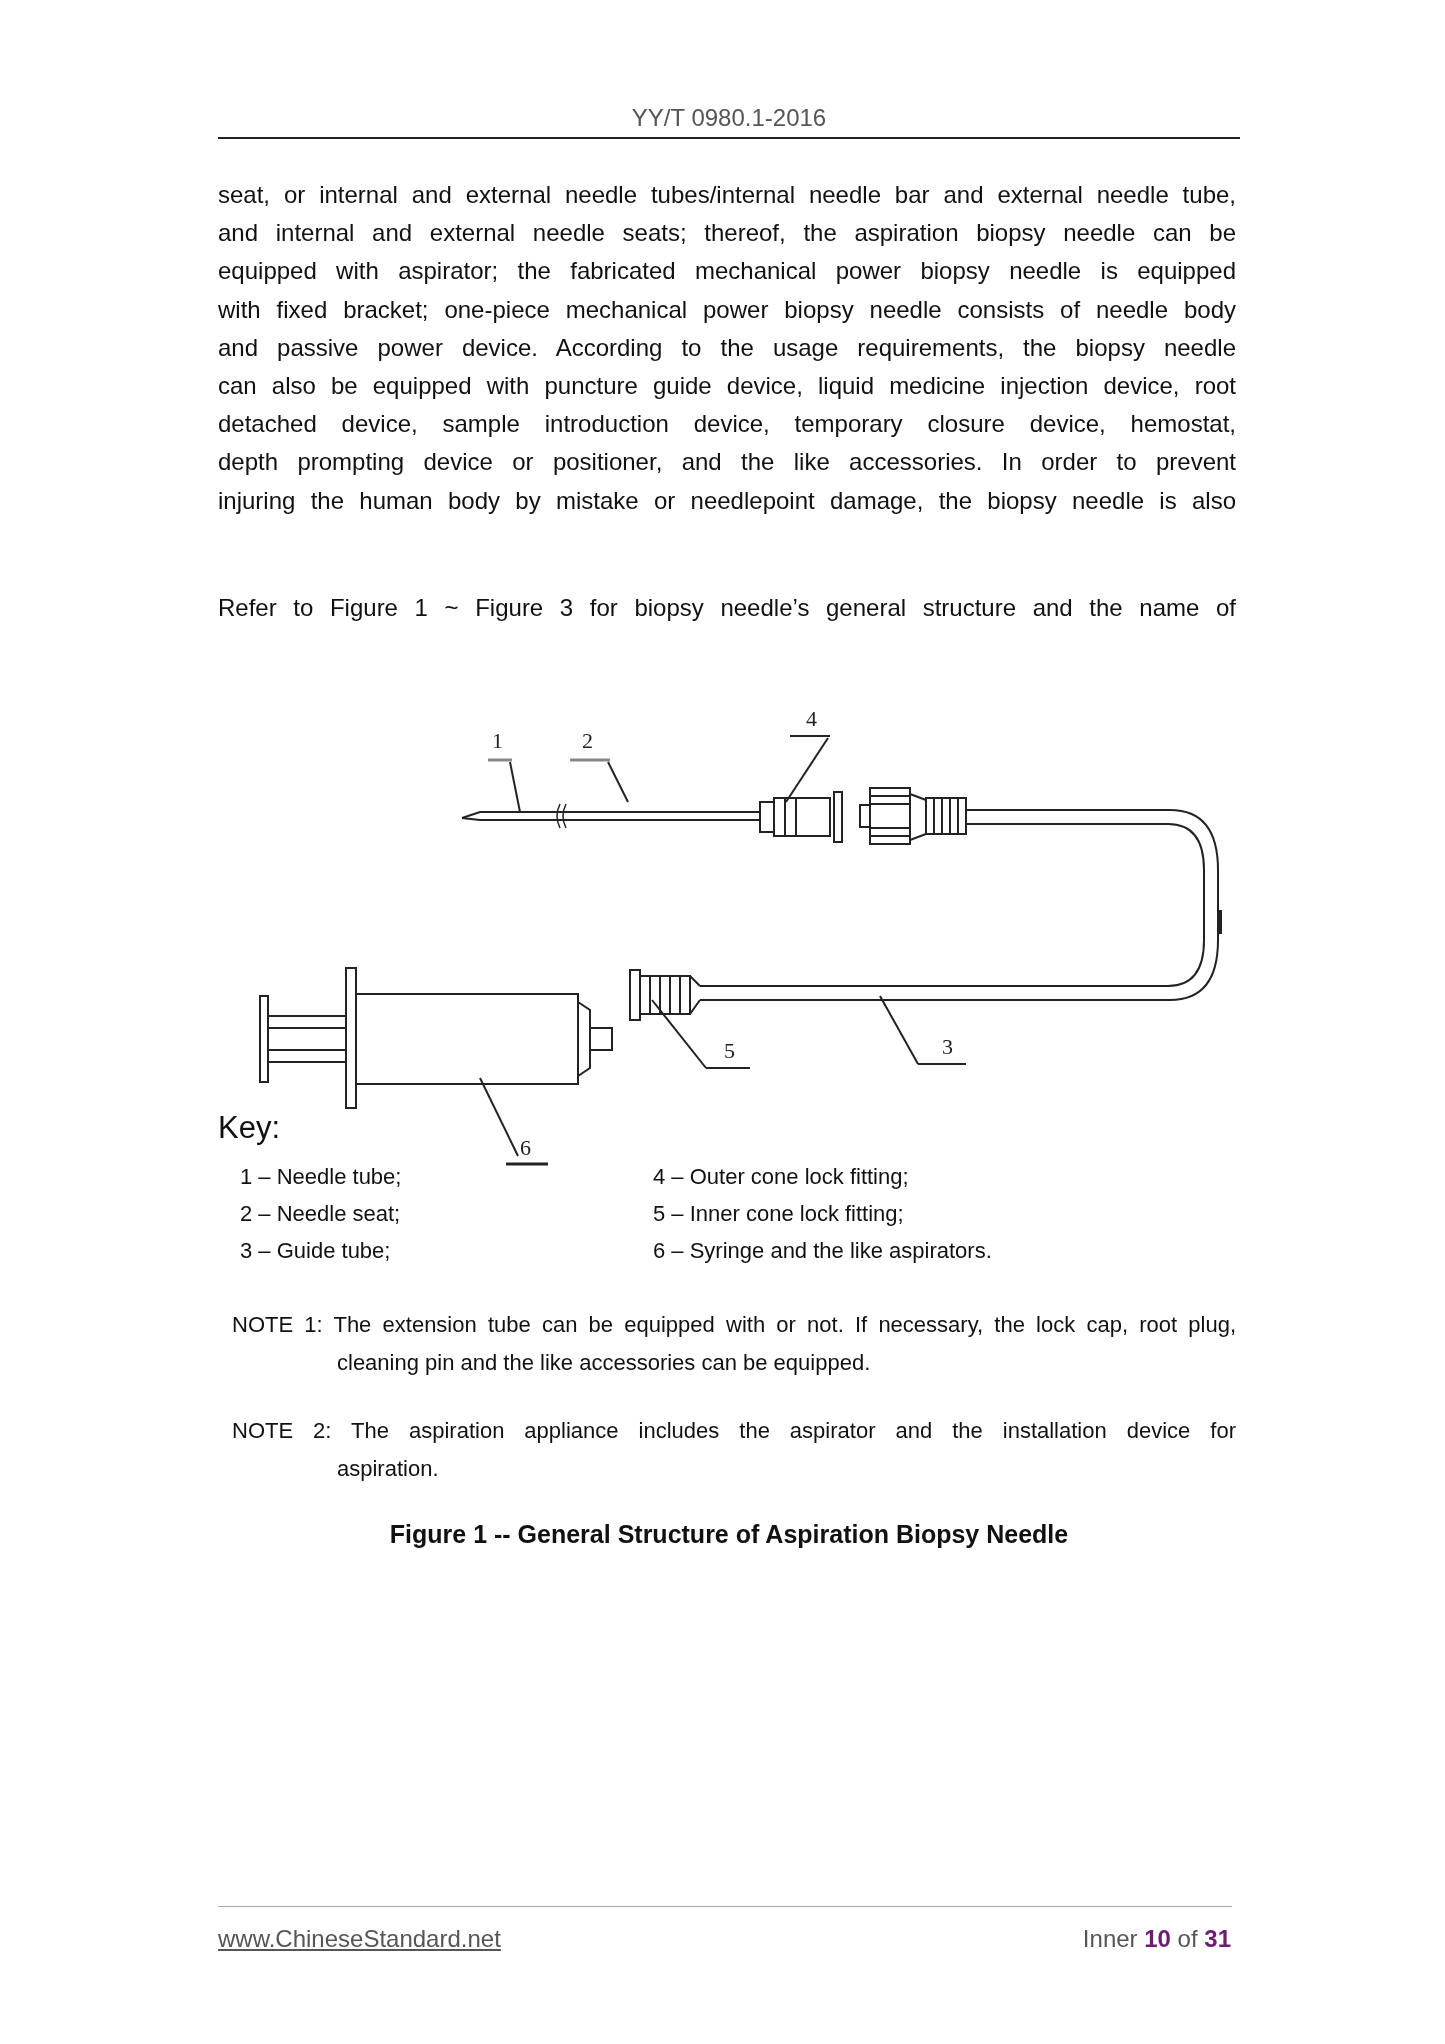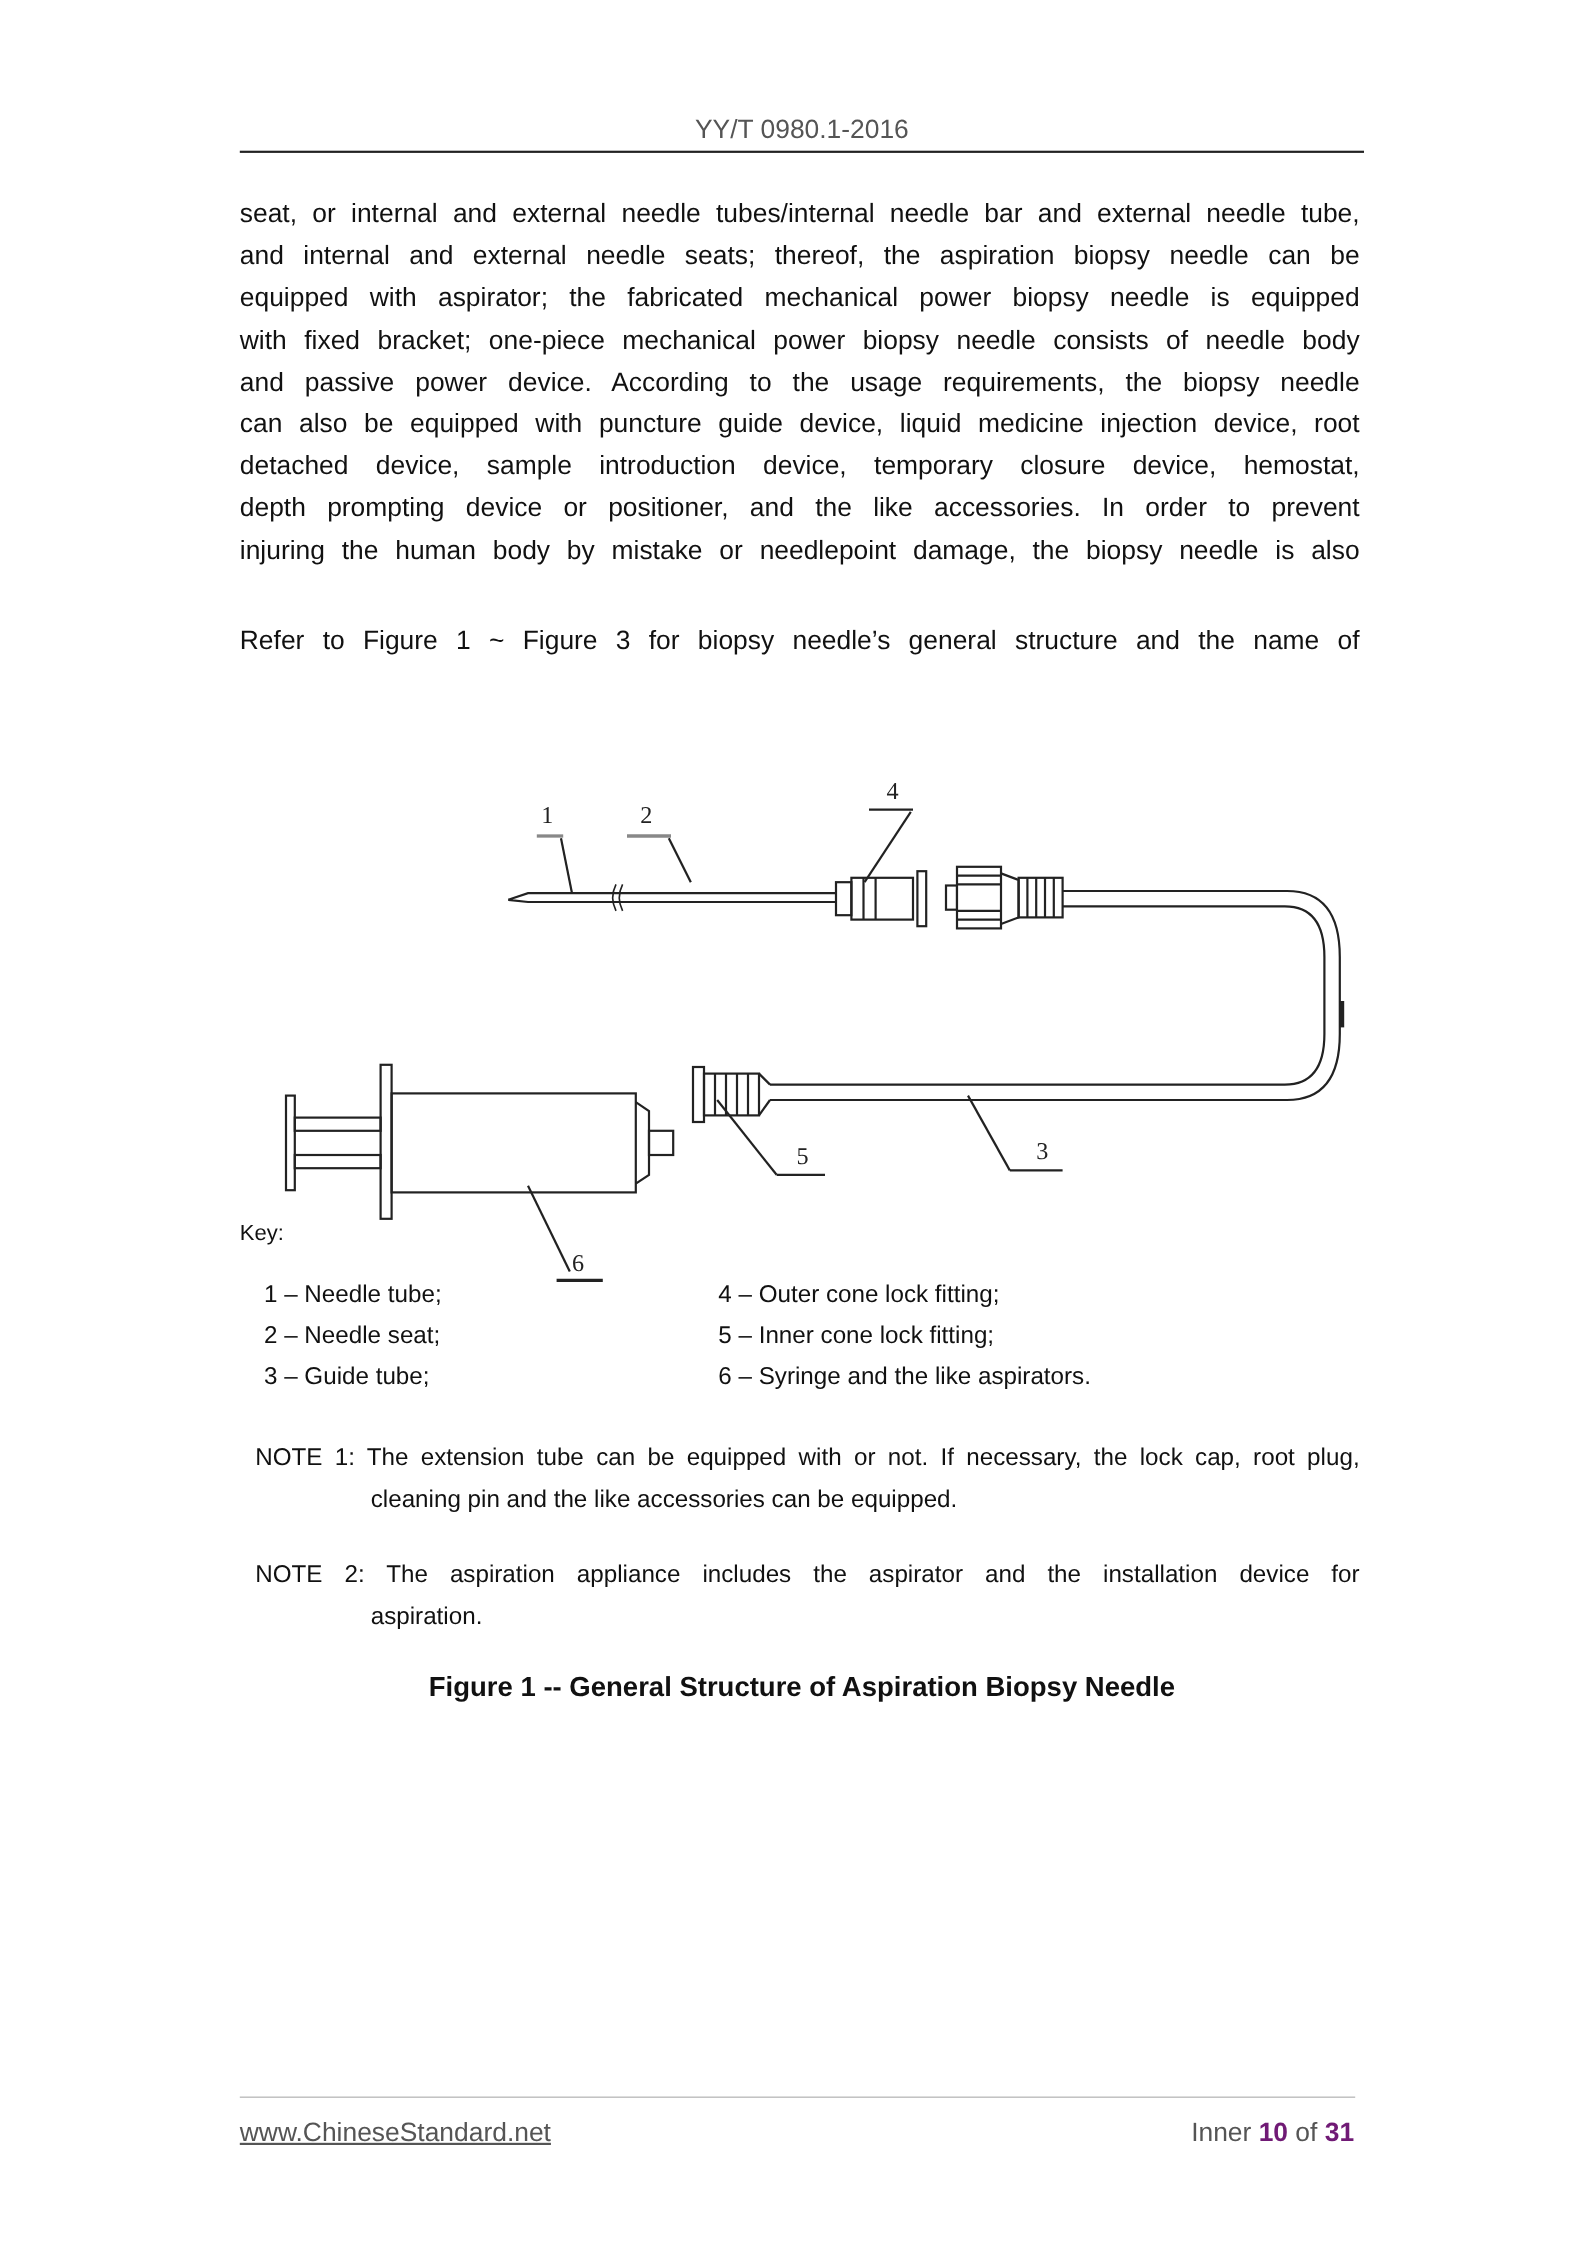--- a/index.html
+++ b/index.html
@@ -6,21 +6,21 @@
   body { width:1445px; height:2044px; position:relative; overflow:hidden;
          font-family:"Liberation Sans", sans-serif; color:#111; }
   .hdr { position:absolute; left:218px; width:1022px; top:104px; text-align:center;
          font-size:24px; color:#555; }
   .hdr-rule { position:absolute; left:218px; width:1022px; top:137px; height:2px; background:#222; }
   .para { position:absolute; left:218px; width:1018px; font-size:24px; line-height:38.2px;
           text-align:justify; color:#111; }
   .para .ln { display:block; text-align:justify; text-align-last:justify; white-space:nowrap; }
   .para .ln.last { text-align-last:left; }
   .fig { position:absolute; left:230px; top:690px; width:1020px; height:390px; }
-  .key-title { position:absolute; left:218px; top:1110px; font-size:20px; }
+  .key-title { position:absolute; left:218px; top:1110px; font-size:31px; }
   .key-col { position:absolute; top:1158px; font-size:22px; line-height:37px; }
   .key-col div { white-space:nowrap; }
   .note { position:absolute; left:218px; width:1018px; font-size:22px; line-height:38px; }
   .note .ln { display:block; white-space:nowrap;margin-left:14px; }
   .note .ln.j { text-align:justify; text-align-last:justify; }
   .note .ln.ind { padding-left:105px; }
   .caption { position:absolute; left:218px; width:1022px; top:1520px; text-align:center;
              font-size:25px; font-weight:bold; }
   .ftr-rule { position:absolute; left:218px; width:1014px; top:1906px; height:1px; background:#aaa; }
   .ftr-link { position:absolute; left:218px; top:1925px; font-size:24px; color:#555;
@@ -39,21 +39,21 @@
   <span class="ln">and internal and external needle seats; thereof, the aspiration biopsy needle can be</span>
   <span class="ln">equipped with aspirator; the fabricated mechanical power biopsy needle is equipped</span>
   <span class="ln">with fixed bracket; one-piece mechanical power biopsy needle consists of needle body</span>
   <span class="ln">and passive power device. According to the usage requirements, the biopsy needle</span>
   <span class="ln">can also be equipped with puncture guide device, liquid medicine injection device, root</span>
   <span class="ln">detached device, sample introduction device, temporary closure device, hemostat,</span>
   <span class="ln">depth prompting device or positioner, and the like accessories. In order to prevent</span>
   <span class="ln">injuring the human body by mistake or needlepoint damage, the biopsy needle is also</span>
 </div>
 
-<div class="para" style="top:564px;">
+<div class="para" style="top:589px;">
   <span class="ln">Refer to Figure 1 ~ Figure 3 for biopsy needle’s general structure and the name of</span>
 </div>
 
 <div class="fig">
   <svg width="1020" height="390" viewBox="0 0 1020 390" fill="none" stroke="#222" stroke-width="2" font-family="Liberation Serif, serif">
 
     <g>
       <path d="M232 128 L250 122 L530 122 M232 128 L250 130 L530 130"></path>
       <path d="M330 114 q-6 12 0 24 M336 114 q-6 12 0 24" stroke-width="1.5"></path>
     </g>

